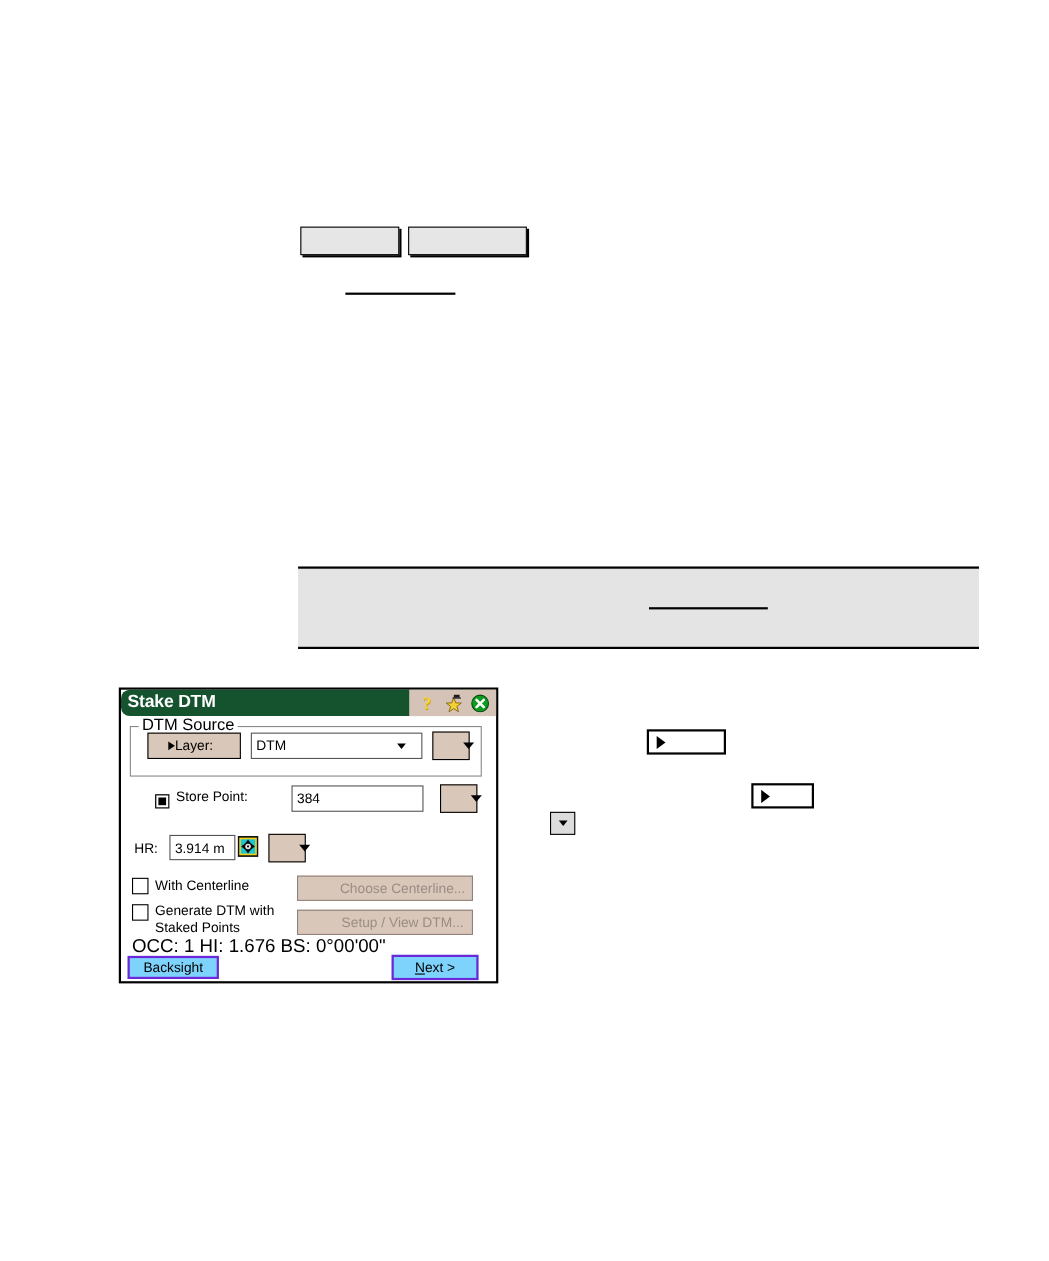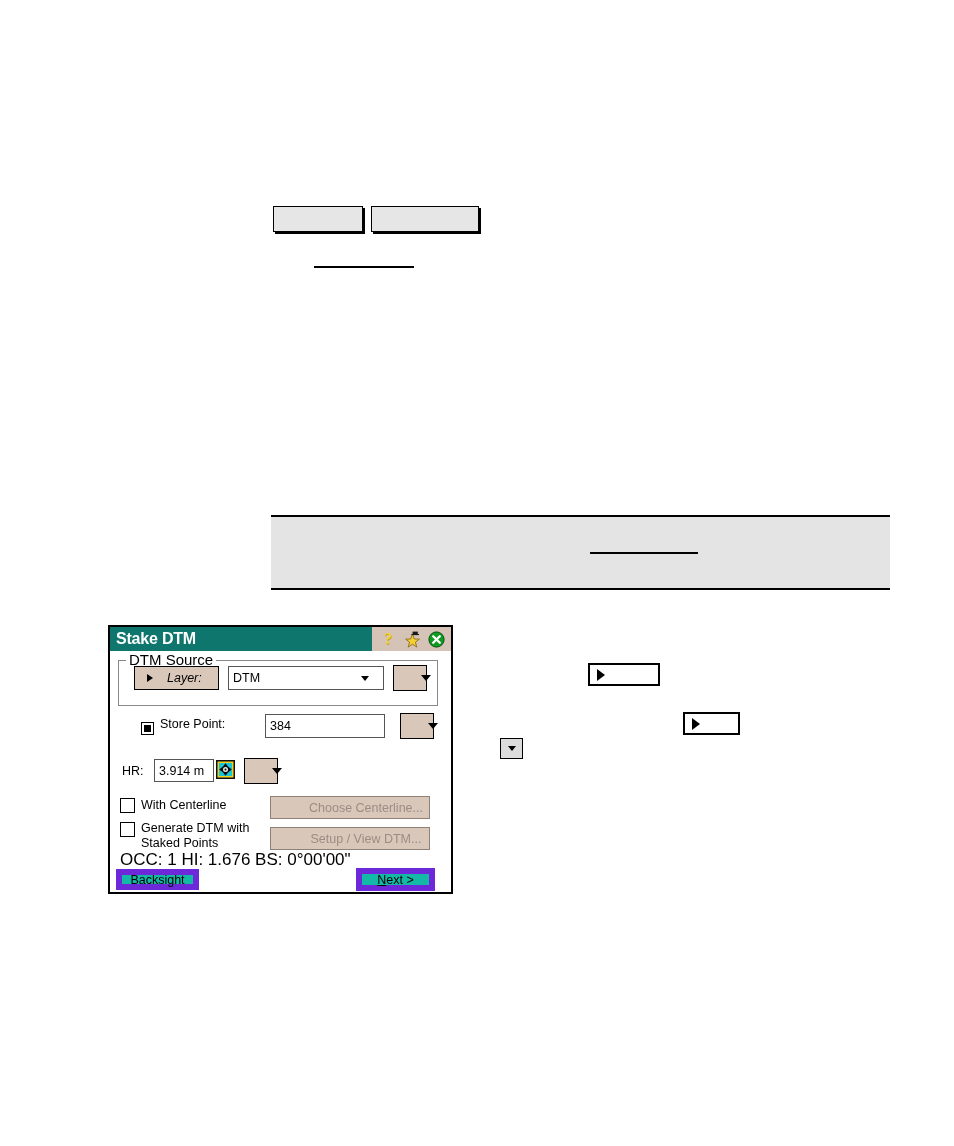--- a/index.html
+++ b/index.html
@@ -84,25 +84,26 @@
     width: 345px;
     height: 269px;
     border: 2px solid #000;
     background: #ffffff;
     box-sizing: border-box;
     font-size: 12.5px;
     color: #000;
   }
   #titlebar {
     height: 24px;
-    background: #0f766e;
+    background: #14532d;
     display: flex;
     align-items: center;
     justify-content: space-between;
     box-sizing: border-box;
+    border-radius: 8px;
   }
   #titlebar .title-text {
     color: #ffffff;
     font-weight: bold;
     font-size: 16px;
     padding-left: 6px;
     letter-spacing: -0.2px;
     white-space: nowrap;
   }
   #title-icons {
@@ -171,24 +172,23 @@
     display: flex;
     align-items: center;
     justify-content: space-between;
     font-size: 12.5px;
     padding: 0 14px 0 4px;
   }
   .layer-btn {
     position: absolute;
     left: 24px; top: 15px;
     width: 85px; height: 24px;
-    padding-left: 12px;
+    padding-left: 18px;
     justify-content: flex-start;
-    gap: 14px;
-    font-style: italic;
+    gap: 0;
   }
   .layer-btn .tri-right-sm {
     width: 0; height: 0;
     border-left: 6px solid #000;
     border-top: 4.5px solid transparent;
     border-bottom: 4.5px solid transparent;
   }
   .layer-combo {
     position: absolute;
     left: 118px; top: 15px;
@@ -267,22 +267,22 @@
   }
 
   .status-line {
     position: absolute;
     left: 10px; top: 199px;
     font-size: 17px;
     white-space: nowrap;
   }
   .bottom-btn {
     position: absolute;
-    border: 6px solid #6d28d9;
-    background: #14b8a6;
+    border: 2px solid #6d28d9;
+    background: #7dd3fc;
     box-sizing: border-box;
     display: flex;
     align-items: center;
     justify-content: center;
     font-size: 12.5px;
   }
   #backsight-btn { left: 6px; top: 218px; width: 83px; height: 21px; }
   #next-btn { left: 246px; top: 217px; width: 79px; height: 23px; }
   #next-btn .mnem { text-decoration: underline; }
 </style>

